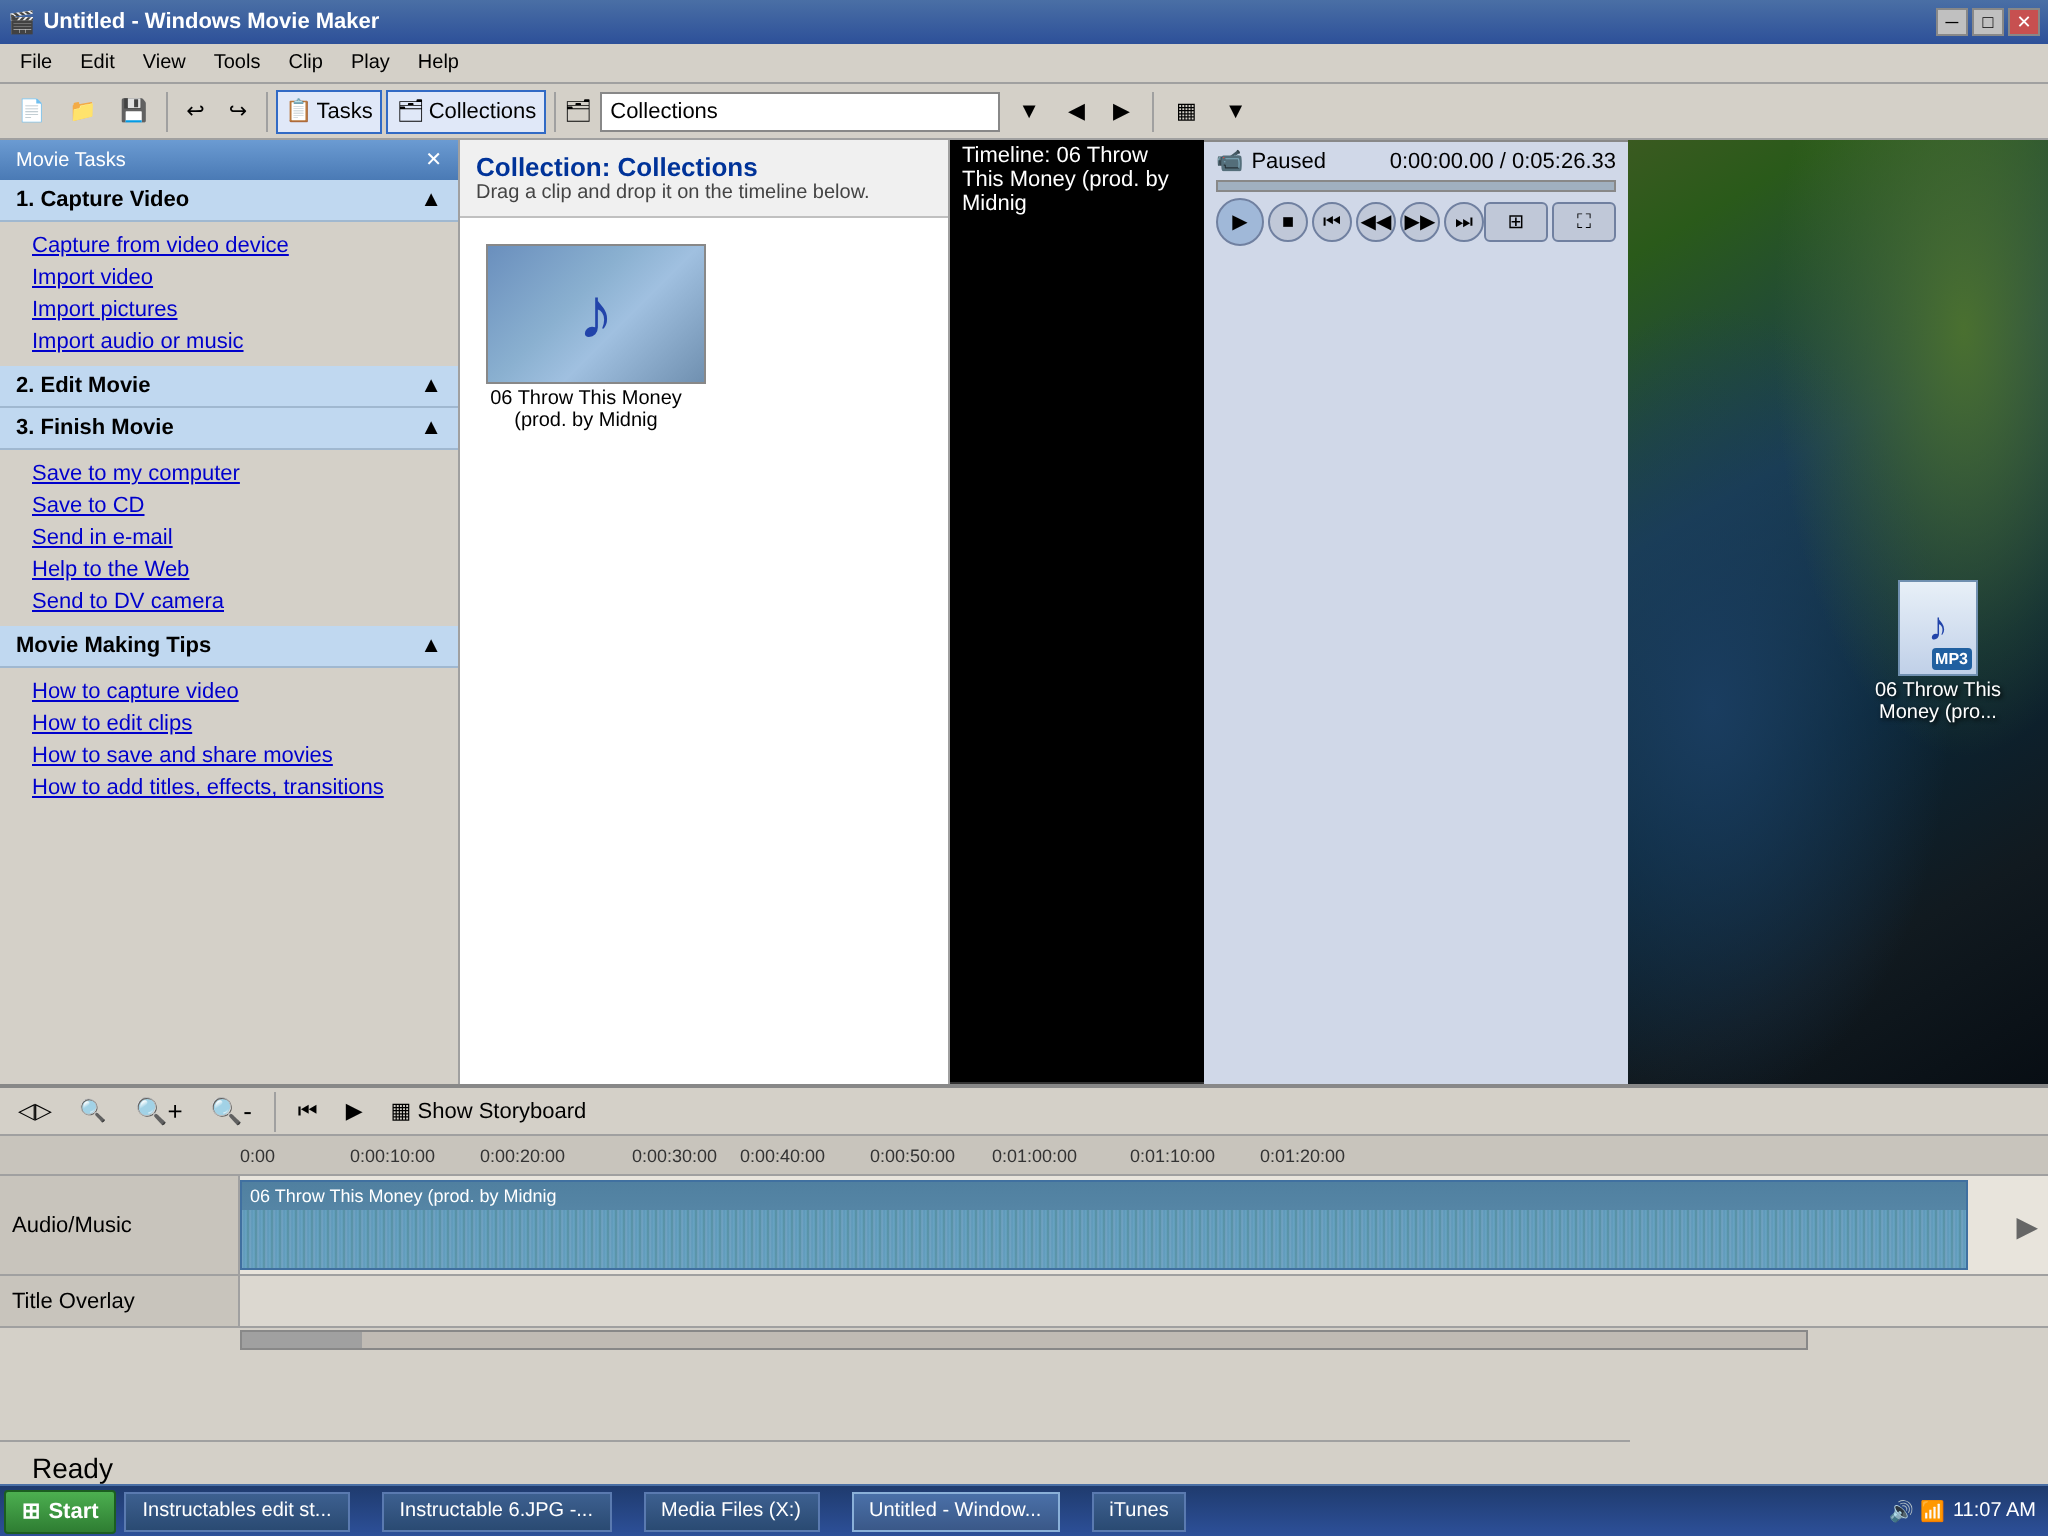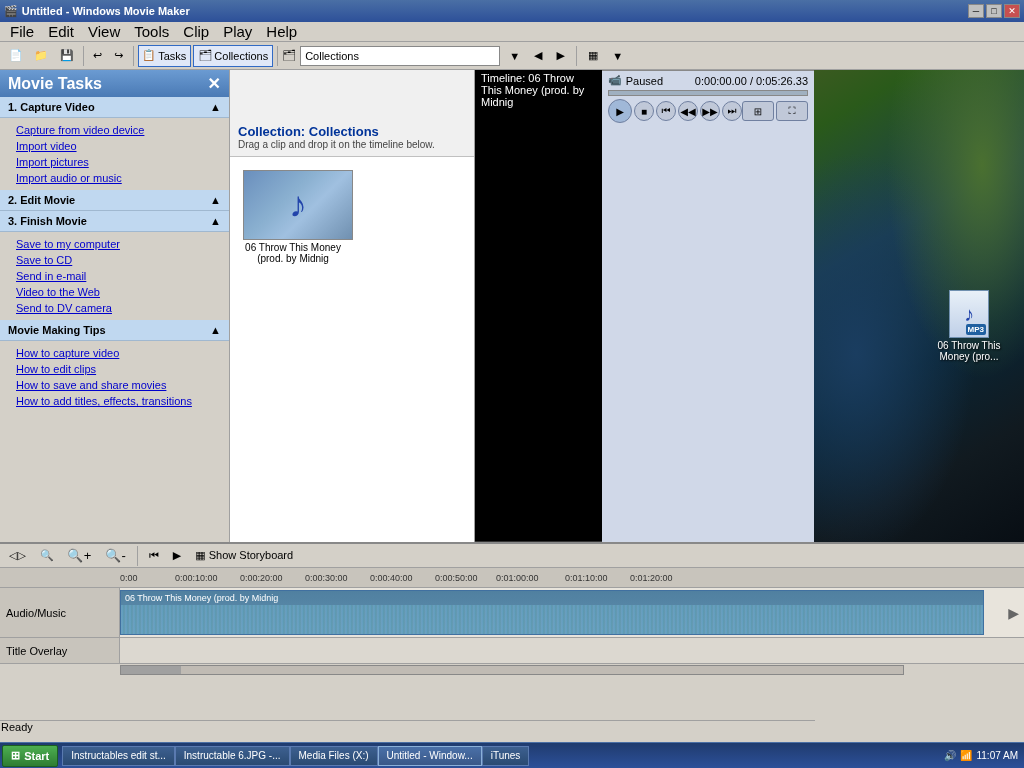--- a/index.html
+++ b/index.html
@@ -27,21 +27,21 @@
     
     #menu-bar {
       background: #d4d0c8;
       height: 20px;
       display: flex;
       align-items: center;
       padding: 0 4px;
       gap: 2px;
       border-bottom: 1px solid #a0a0a0;
     }
-    #menu-bar span { padding: 1px 6px; cursor: pointer; font-size: 15px; }
+    #menu-bar span { padding: 1px 6px; cursor: pointer; font-size: 10px; }
 
     
     #toolbar {
       background: #d4d0c8;
       height: 28px;
       display: flex;
       align-items: center;
       padding: 0 4px;
       gap: 2px;
       border-bottom: 1px solid #a0a0a0;
@@ -66,21 +66,21 @@
     
     #left-panel {
       width: 230px;
       background: #d4d0c8;
       border-right: 1px solid #a0a0a0;
       overflow-y: auto;
       position: relative;
     }
     #movie-tasks-header {
       background: linear-gradient(to bottom, #6b9bd2, #4a7ab5);
-      color: white; font-weight: bold; font-size: 16px;
+      color: white; font-weight: normal; font-size: 10px;
       padding: 4px 8px;
       display: flex; justify-content: space-between; align-items: center;
     }
     .task-section-header {
       background: #c0d8f0; padding: 4px 8px; font-weight: bold;
       display: flex; align-items: center; justify-content: space-between;
       cursor: pointer; border-bottom: 1px solid #a0b8d0;
     }
     .task-links { padding: 4px 16px; }
     .task-link { color: #0000cc; cursor: pointer; padding: 2px 0; display: block; text-decoration: underline; }
@@ -91,21 +91,21 @@
       background: white;
       border-right: 1px solid #a0a0a0;
       display: flex;
       flex-direction: column;
     }
     #collection-header {
       padding: 6px 8px;
       border-bottom: 1px solid #c0c0c0;
       background: #f0f0f0;
     }
-    #collection-header h2 { font-size: 13px; font-weight: bold; color: #003399; margin-top: 48px; }
+    #collection-header h2 { font-size: 13px; font-weight: bold; color: #003399; }
     #collection-header p { font-size: 10px; color: #444; }
     #collection-items { padding: 8px; display: flex; flex-wrap: wrap; gap: 4px; flex: 1; }
 
     
     .clip-item {
       width: 110px; cursor: pointer; padding: 4px;
       border: 1px solid transparent;
     }
     .clip-thumbnail {
       width: 110px; height: 70px;
@@ -237,38 +237,38 @@
     }
     .title-overlay-row { height: 26px; }
     .track-content-empty { background: #dcd8d0; }
     #timeline-scrollbar { height: 12px; background: #d4d0c8; display: flex; align-items: center; padding: 0 120px 0 120px; }
     .h-scrollbar { flex: 1; height: 10px; background: #c0bbb4; border: 1px solid #888; position: relative; }
     .h-scrollbar-thumb { width: 60px; height: 100%; background: #a0a0a0; }
 
     
     #status-bar {
       height: 22px; background: #d4d0c8; border-top: 1px solid #a0a0a0;
-      display: flex; align-items: flex-start; padding: 0 1px; font-size: 11px;
+      display: flex; align-items: flex-end; padding: 0 16px; font-size: 14px;
       position: absolute; bottom: 26px; left: 0; width: 815px;
     }
 
     
     #taskbar {
       position: absolute; bottom: 0; left: 0; right: 0; height: 26px;
       background: linear-gradient(to bottom, #1f3b6e, #2d5099);
       display: flex; align-items: center; padding: 0 2px;
       border-top: 1px solid #4a6fa5;
     }
     #start-btn {
       height: 22px; padding: 0 8px; background: linear-gradient(to bottom, #4caf50, #2e7d32);
       color: white; font-weight: bold; border-radius: 2px; cursor: pointer;
       display: flex; align-items: center; gap: 4px; font-size: 11px;
       border: 1px solid #1b5e20;
     }
-    #taskbar-items { display: flex; gap: 0; margin-left: 4px; flex: 1; }
+    #taskbar-items { display: flex; gap: 16px; margin-left: 4px; flex: 1; }
     .taskbar-item {
       height: 20px; padding: 0 8px; background: linear-gradient(to bottom, #3d6090, #2a4a72);
       color: white; font-size: 10px; border: 1px solid #5a7ab0; cursor: pointer;
       display: flex; align-items: center; max-width: 130px; overflow: hidden; white-space: nowrap;
     }
     .taskbar-item.active { background: linear-gradient(to bottom, #4a70a8, #3a5888); border-color: #8ab0d8; }
     #taskbar-right { display: flex; align-items: center; gap: 4px; color: white; font-size: 10px; padding-right: 4px; }
 
     
     #aerial-panel {
@@ -365,21 +365,21 @@
     </div>
 
     <div class="task-section-header">
       <span>3. Finish Movie</span>
       <span>▲</span>
     </div>
     <div class="task-links">
       <a class="task-link">Save to my computer</a>
       <a class="task-link">Save to CD</a>
       <a class="task-link">Send in e-mail</a>
-      <a class="task-link">Video to the Web</a>
+      <a class="task-link">Help to the Web</a>
       <a class="task-link">Send to DV camera</a>
     </div>
 
     <div class="task-section-header">
       <span>Movie Making Tips</span>
       <span>▲</span>
     </div>
     <div class="task-links">
       <a class="task-link">How to capture video</a>
       <a class="task-link">How to edit clips</a>
@@ -464,21 +464,21 @@
     <button class="tl-btn">
       <span>▦</span>
       <span>Show Storyboard</span>
     </button>
   </div>
 
   <div id="timeline-ruler">
     <span class="ruler-mark" style="left:120px;">0:00</span>
     <span class="ruler-mark" style="left:175px;">0:00:10:00</span>
     <span class="ruler-mark" style="left:240px;">0:00:20:00</span>
-    <span class="ruler-mark" style="left:305px;">0:00:30:00</span>
+    <span class="ruler-mark" style="left:316px;">0:00:30:00</span>
     <span class="ruler-mark" style="left:370px;">0:00:40:00</span>
     <span class="ruler-mark" style="left:435px;">0:00:50:00</span>
     <span class="ruler-mark" style="left:496px;">0:01:00:00</span>
     <span class="ruler-mark" style="left:565px;">0:01:10:00</span>
     <span class="ruler-mark" style="left:630px;">0:01:20:00</span>
   </div>
 
   <div id="timeline-tracks">
 
 

